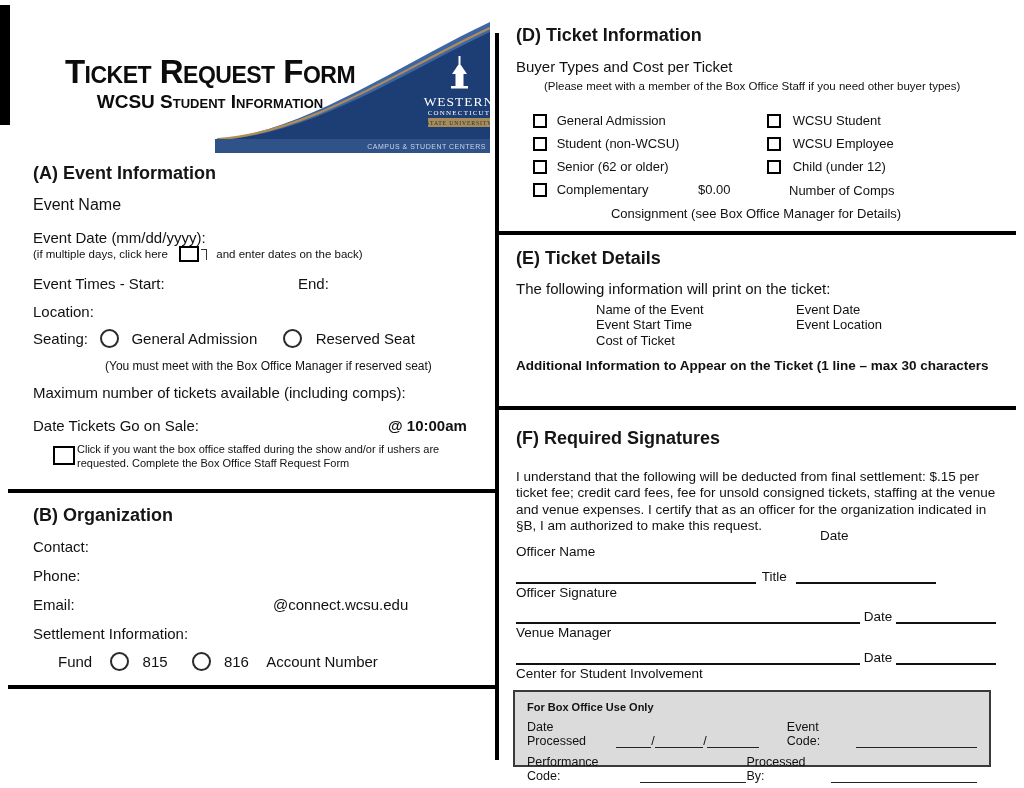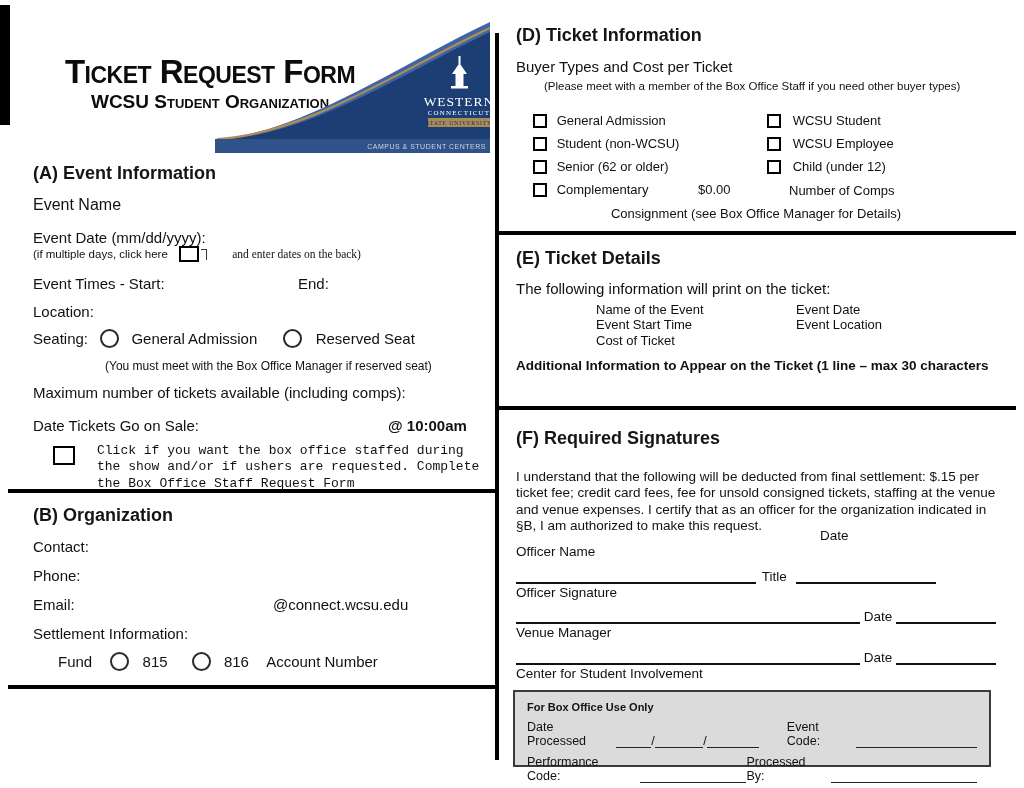--- a/index.html
+++ b/index.html
@@ -53,21 +53,21 @@
 
   <div class="left-edge-bar"></div>
   <div class="vdivider"></div>
   <div class="hline" style="left:8px; top:489px; width:489px;"></div>
   <div class="hline" style="left:8px; top:685px; width:489px;"></div>
   <div class="hline" style="left:499px; top:231px; width:517px;"></div>
   <div class="hline" style="left:499px; top:406px; width:517px;"></div>
 
   <div class="title-block">
     <div class="form-title">Ticket Request Form</div>
-    <div class="form-subtitle">WCSU Student Organization</div>
+    <div class="form-subtitle">WCSU Student Information</div>
   </div>
 
   <div class="swoosh-wrap">
     <svg width="275" height="131" viewBox="0 0 275 131">
       <path d="M0,118 C90,110 185,42 275,0 L275,118 Z" fill="#3f66a4"></path>
       <path d="M2,118 C95,114 190,50 275,10 L275,118 Z" fill="#1c3e74"></path>
       <path d="M2,117 C93,112 188,46 275,6" stroke="#b08d55" stroke-width="2.2" fill="none"></path>
       <rect x="0" y="117" width="275" height="14" fill="#2f5288"></rect>
 
       <g>
@@ -84,21 +84,21 @@
     </svg>
   </div>
 
   <div class="abs" style="left:33px; top:160px; width:462px; height:330px;">
     <div class="abs sec-h" style="top:3px; left:0;">(A) Event Information</div>
     <div class="abs t16" style="top:36px; left:0;">Event Name</div>
     <div class="abs t15" style="top:69px; left:0;">Event Date (mm/dd/yyyy):</div>
     <div class="abs t11 inline-mid" style="top:86px; left:0;">
       <span>(if multiple days, click here</span>
       <span class="cb cb-md" style="margin-left:8px;"></span><span class="tick-artifact"></span>
-      <span style="margin-left:22px;font-family:Liberation Serif, serif;">and enter dates on the back)</span>
+      <span style="margin-left:6px;">and enter dates on the back)</span>
     </div>
     <div class="abs t15" style="top:115px; left:0;">
       <span>Event Times - Start:</span>
       <span class="abs" style="left:265px; top:0;">End:</span>
     </div>
     <div class="abs t15" style="top:143px; left:0;">Location:</div>
     <div class="abs t15 inline-mid" style="top:168px; left:0;">
       <span>Seating:</span>
       <span class="radio" style="margin-left:8px;"></span>
       <span style="margin-left:8px;">General Admission</span>
@@ -106,21 +106,21 @@
       <span style="margin-left:9px;">Reserved Seat</span>
     </div>
     <div class="abs t12" style="top:199px; left:72px;">(You must meet with the Box Office Manager if reserved seat)</div>
     <div class="abs t15" style="top:224px; left:0;">Maximum number of tickets available (including comps):</div>
     <div class="abs t15" style="top:257px; left:0;">
       <span>Date Tickets Go on Sale:</span>
       <span class="abs" style="left:355px; top:0;font-weight:bold;">@ 10:00am</span>
     </div>
     <div class="abs" style="top:283px; left:20px; width:430px; white-space:normal;">
       <span class="cb cb-lg" style="position:absolute; left:0; top:3px;"></span>
-      <div class="t12" style="margin-left:44px; line-height:1.25; font-size:13px;font-family:Liberation Mono, monospace;">Click if you want the box office staffed during the show and/or if ushers are requested.  Complete the Box Office Staff Request Form</div>
+      <div class="t12" style="margin-left:24px; line-height:1.25; font-size:11px;">Click if you want the box office staffed during the show and/or if ushers are requested.  Complete the Box Office Staff Request Form</div>
     </div>
   </div>
 
   <div class="abs" style="left:33px; top:500px; width:462px; height:185px;">
     <div class="abs sec-h" style="top:5px; left:0;">(B) Organization</div>
     <div class="abs t15" style="top:38px; left:0;">Contact:</div>
     <div class="abs t15" style="top:67px; left:0;">Phone:</div>
     <div class="abs t15" style="top:96px; left:0;">
       <span>Email:</span>
       <span class="abs" style="left:240px; top:0;">@connect.wcsu.edu</span>

